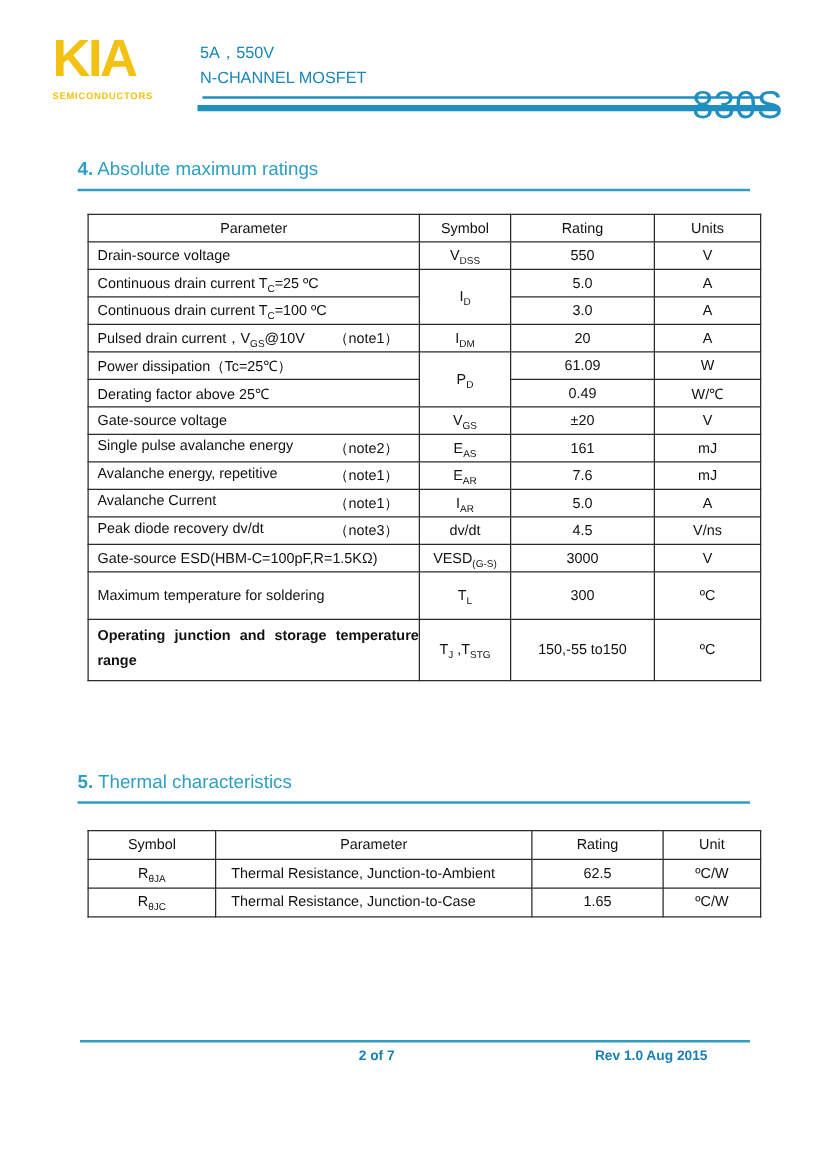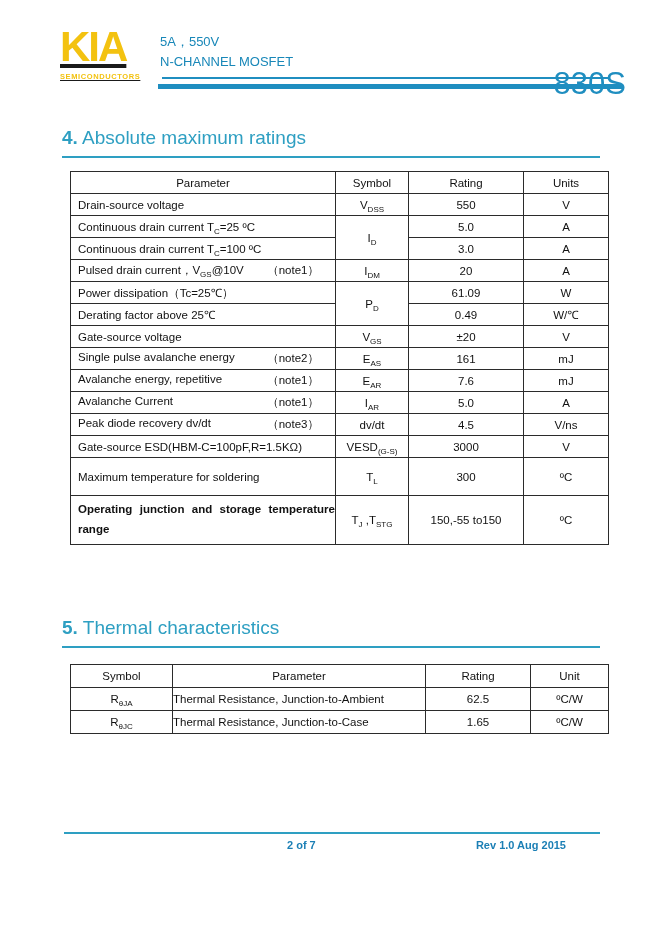--- a/index.html
+++ b/index.html
@@ -4,35 +4,35 @@
 <style>
   * { box-sizing: border-box; }
   html,body { margin:0; padding:0; }
   body {
     width:662px; height:936px; background:#ffffff; position:relative;
     font-family:"Liberation Sans", sans-serif; color:#1a1a1a;
     overflow:hidden;
   }
 
   
-  .logo-block { position:absolute; left:60px; top:26px;text-decoration:underline; }
+  .logo-block { position:absolute; left:42px; top:26px; }
   .logo-text { color:#F3C210; font-size:42px; font-weight:bold; line-height:1; letter-spacing:-2px; }
   .logo-sub  { color:#F3C210; font-size:7.5px; font-weight:bold; letter-spacing:0.6px; margin-top:4px; }
 
   .summary-block { position:absolute; left:160px; top:32px; color:#1887B8; font-weight:normal; font-size:13px; line-height:1.5; }
 
   .part-number { position:absolute; right:36px; top:34px; color:#1F8EC0; font-size:31px; line-height:1;margin-top:34px; }
 
   .hline-thin  { position:absolute; left:162px; top:77px; width:448px; height:2px; background:#1F8EC0; }
   .hline-thick { position:absolute; left:158px; top:84px; width:464px; height:5px; background:#1F8EC0; }
 
   
   .section-heading {
     position:absolute; left:62px; width:538px;
-    color:#2E9FC2; font-size:19px; padding-bottom:7px;
+    color:#2E9FC2; font-size:15px; padding-bottom:7px;
     border-bottom:2px solid #2E9FC2;
   }
   .section-heading .num { font-weight:bold; }
   #section4 { top:127px; }
   #section5 { top:617px; }
 
   
   table { border-collapse:collapse; position:absolute; font-size:11.5px; color:#111; table-layout:fixed; }
   td, th { border:1px solid #2b2b2b; padding:0 4px; text-align:center; vertical-align:middle; font-weight:normal; overflow:hidden; }
 
@@ -44,21 +44,21 @@
   #table1 tr { height:22px; }
   #table1 tr.tall1 { height:38px; }
   #table1 tr.tall2 { height:49px; }
 
   #table2 { left:70px; top:664px; width:538px; }
   #table2 col.c2-sym   { width:102px; }
   #table2 col.c2-param { width:253px; }
   #table2 col.c2-rat   { width:105px; }
   #table2 col.c2-unit  { width:78px; }
   #table2 tr { height:23px; }
-  #table2 td.p-cell { text-align:left; padding-left:0; }
+  #table2 td.p-cell { text-align:left; padding-left:12px; }
 
   .p-cell { text-align:left; padding-left:7px; }
   .p-cell .note { float:right; margin-right:12px; }
   .p-cell.justify { text-align:justify; padding-right:0; line-height:1.7;font-weight:bold; }
   sub { font-size:8px; line-height:0; }
 
   
   .footer-line { position:absolute; left:64px; top:832px; width:536px; height:2px; background:#2E9FC2; }
   .footer-page { position:absolute; left:287px; top:839px; color:#1B7FB5; font-size:11px; font-weight:bold; }
   .footer-rev  { position:absolute; right:96px; top:839px; color:#1B7FB5; font-size:11px; font-weight:bold; }

